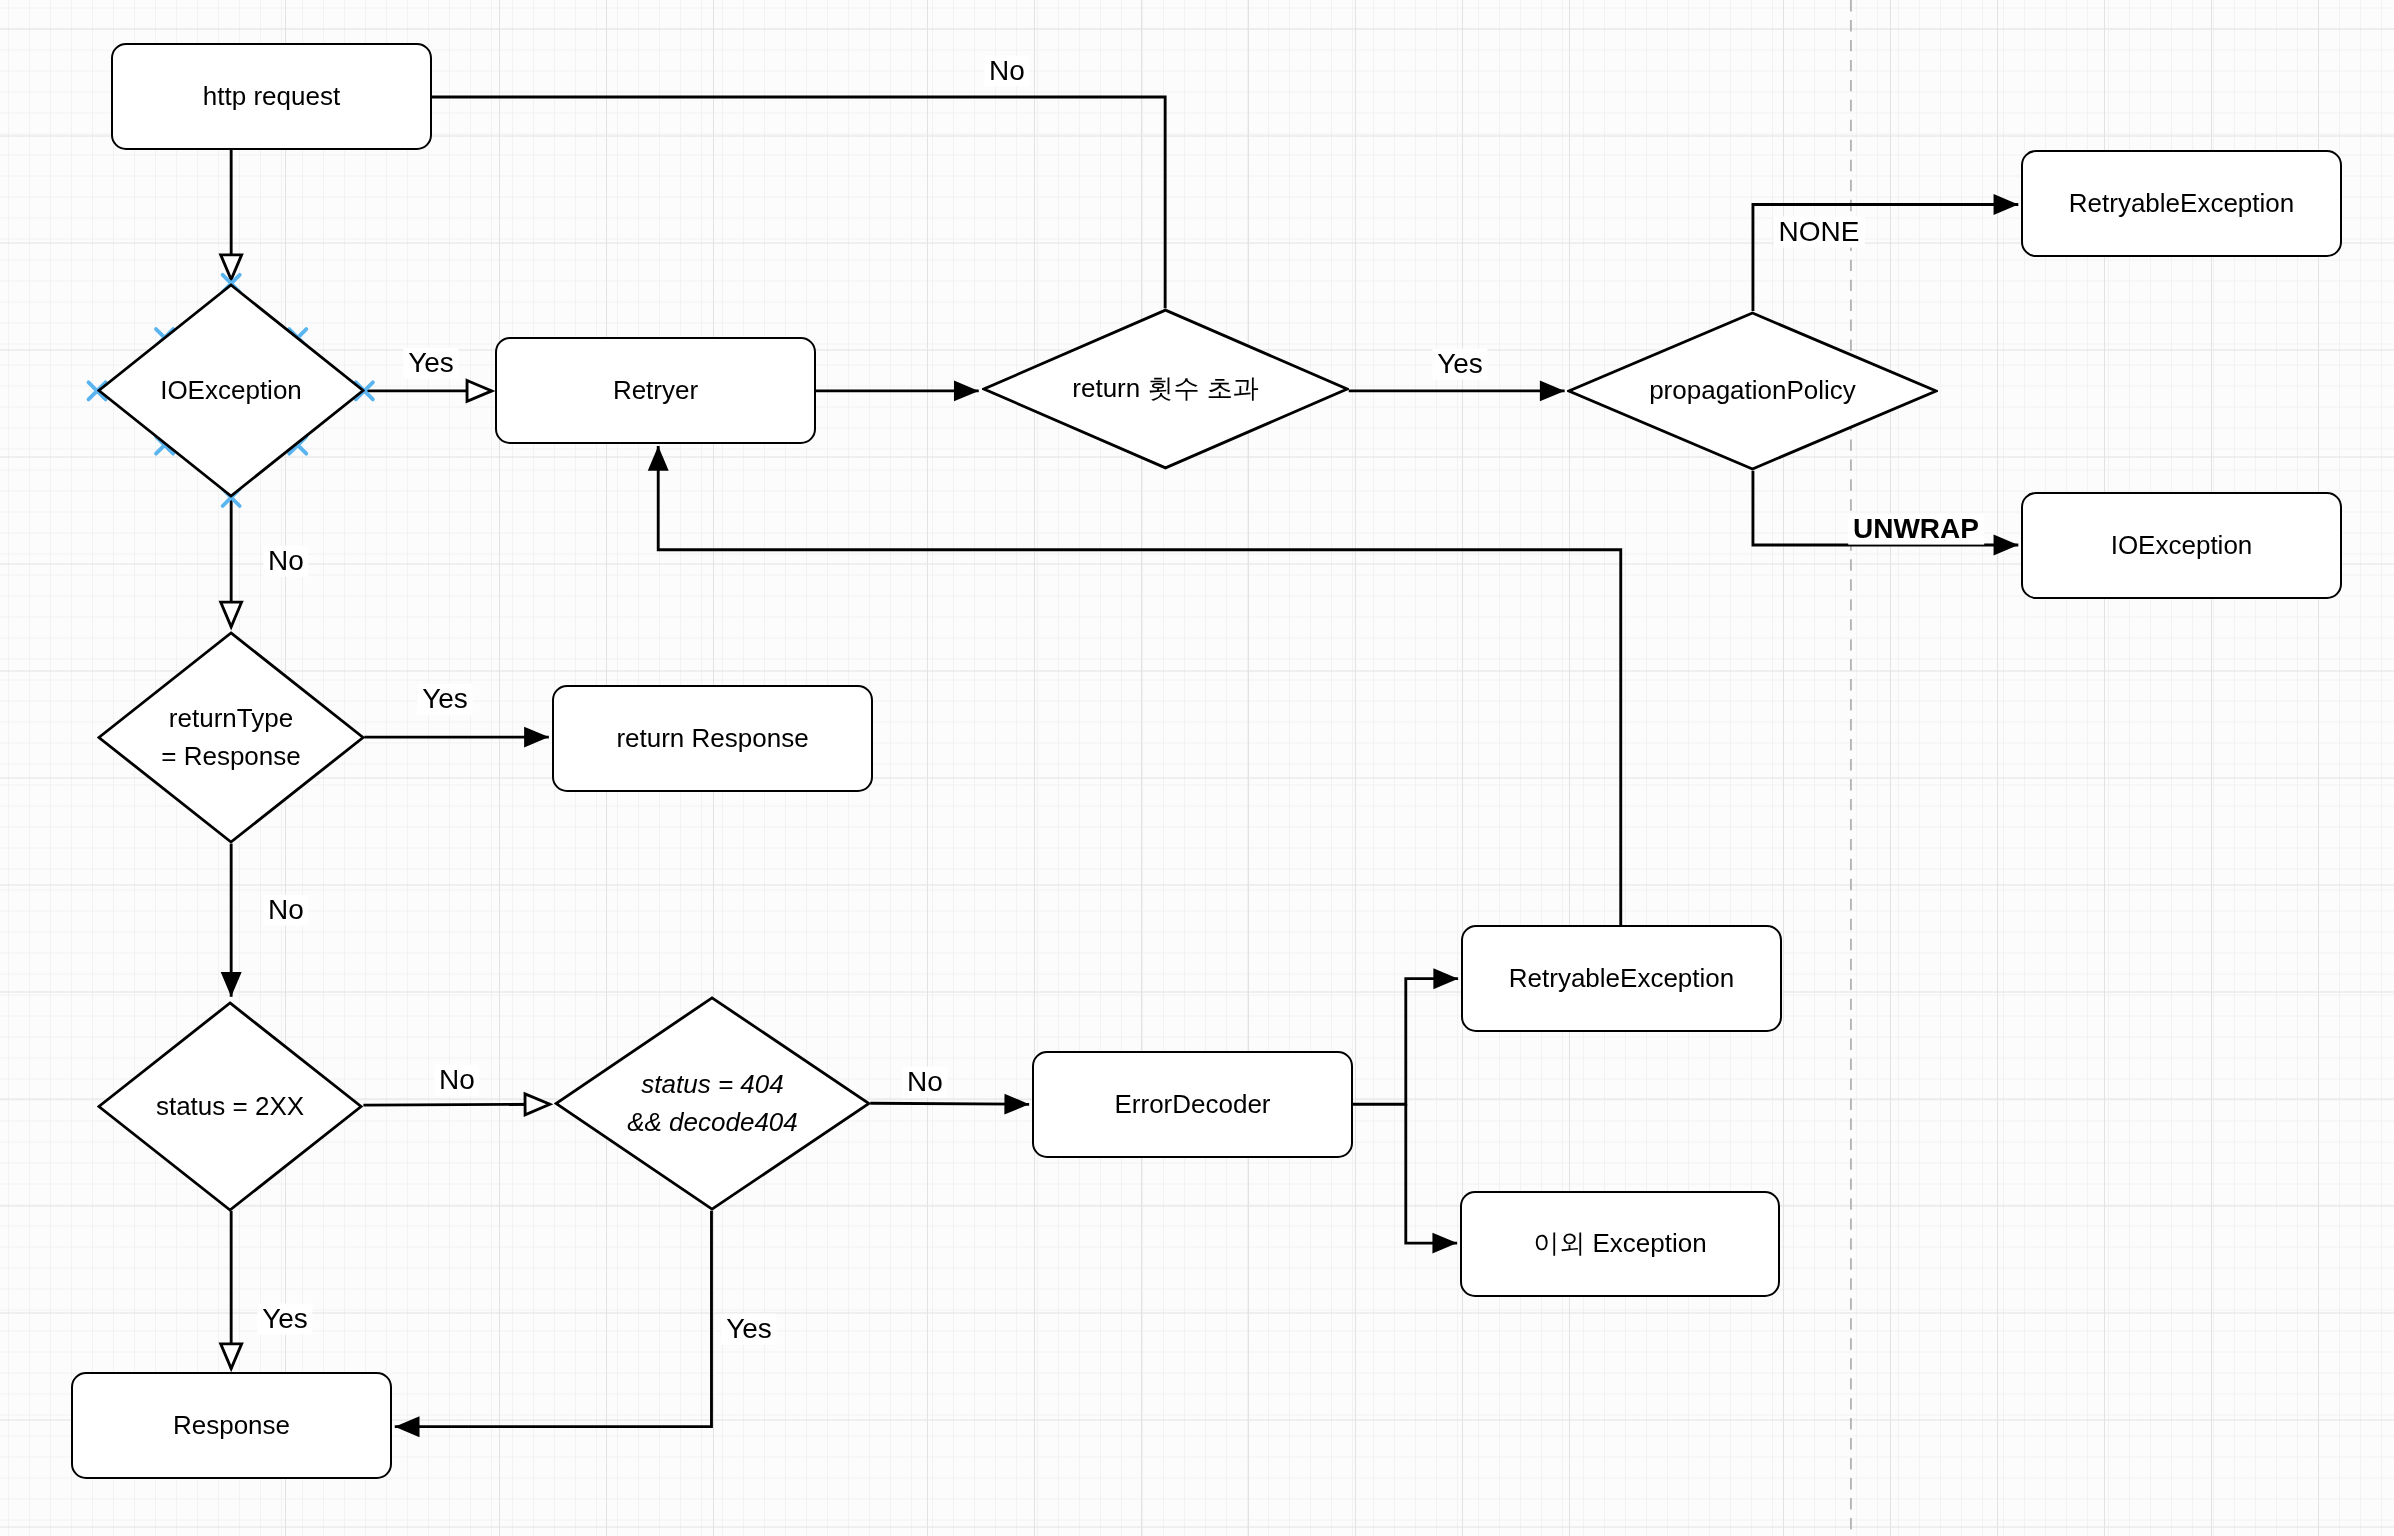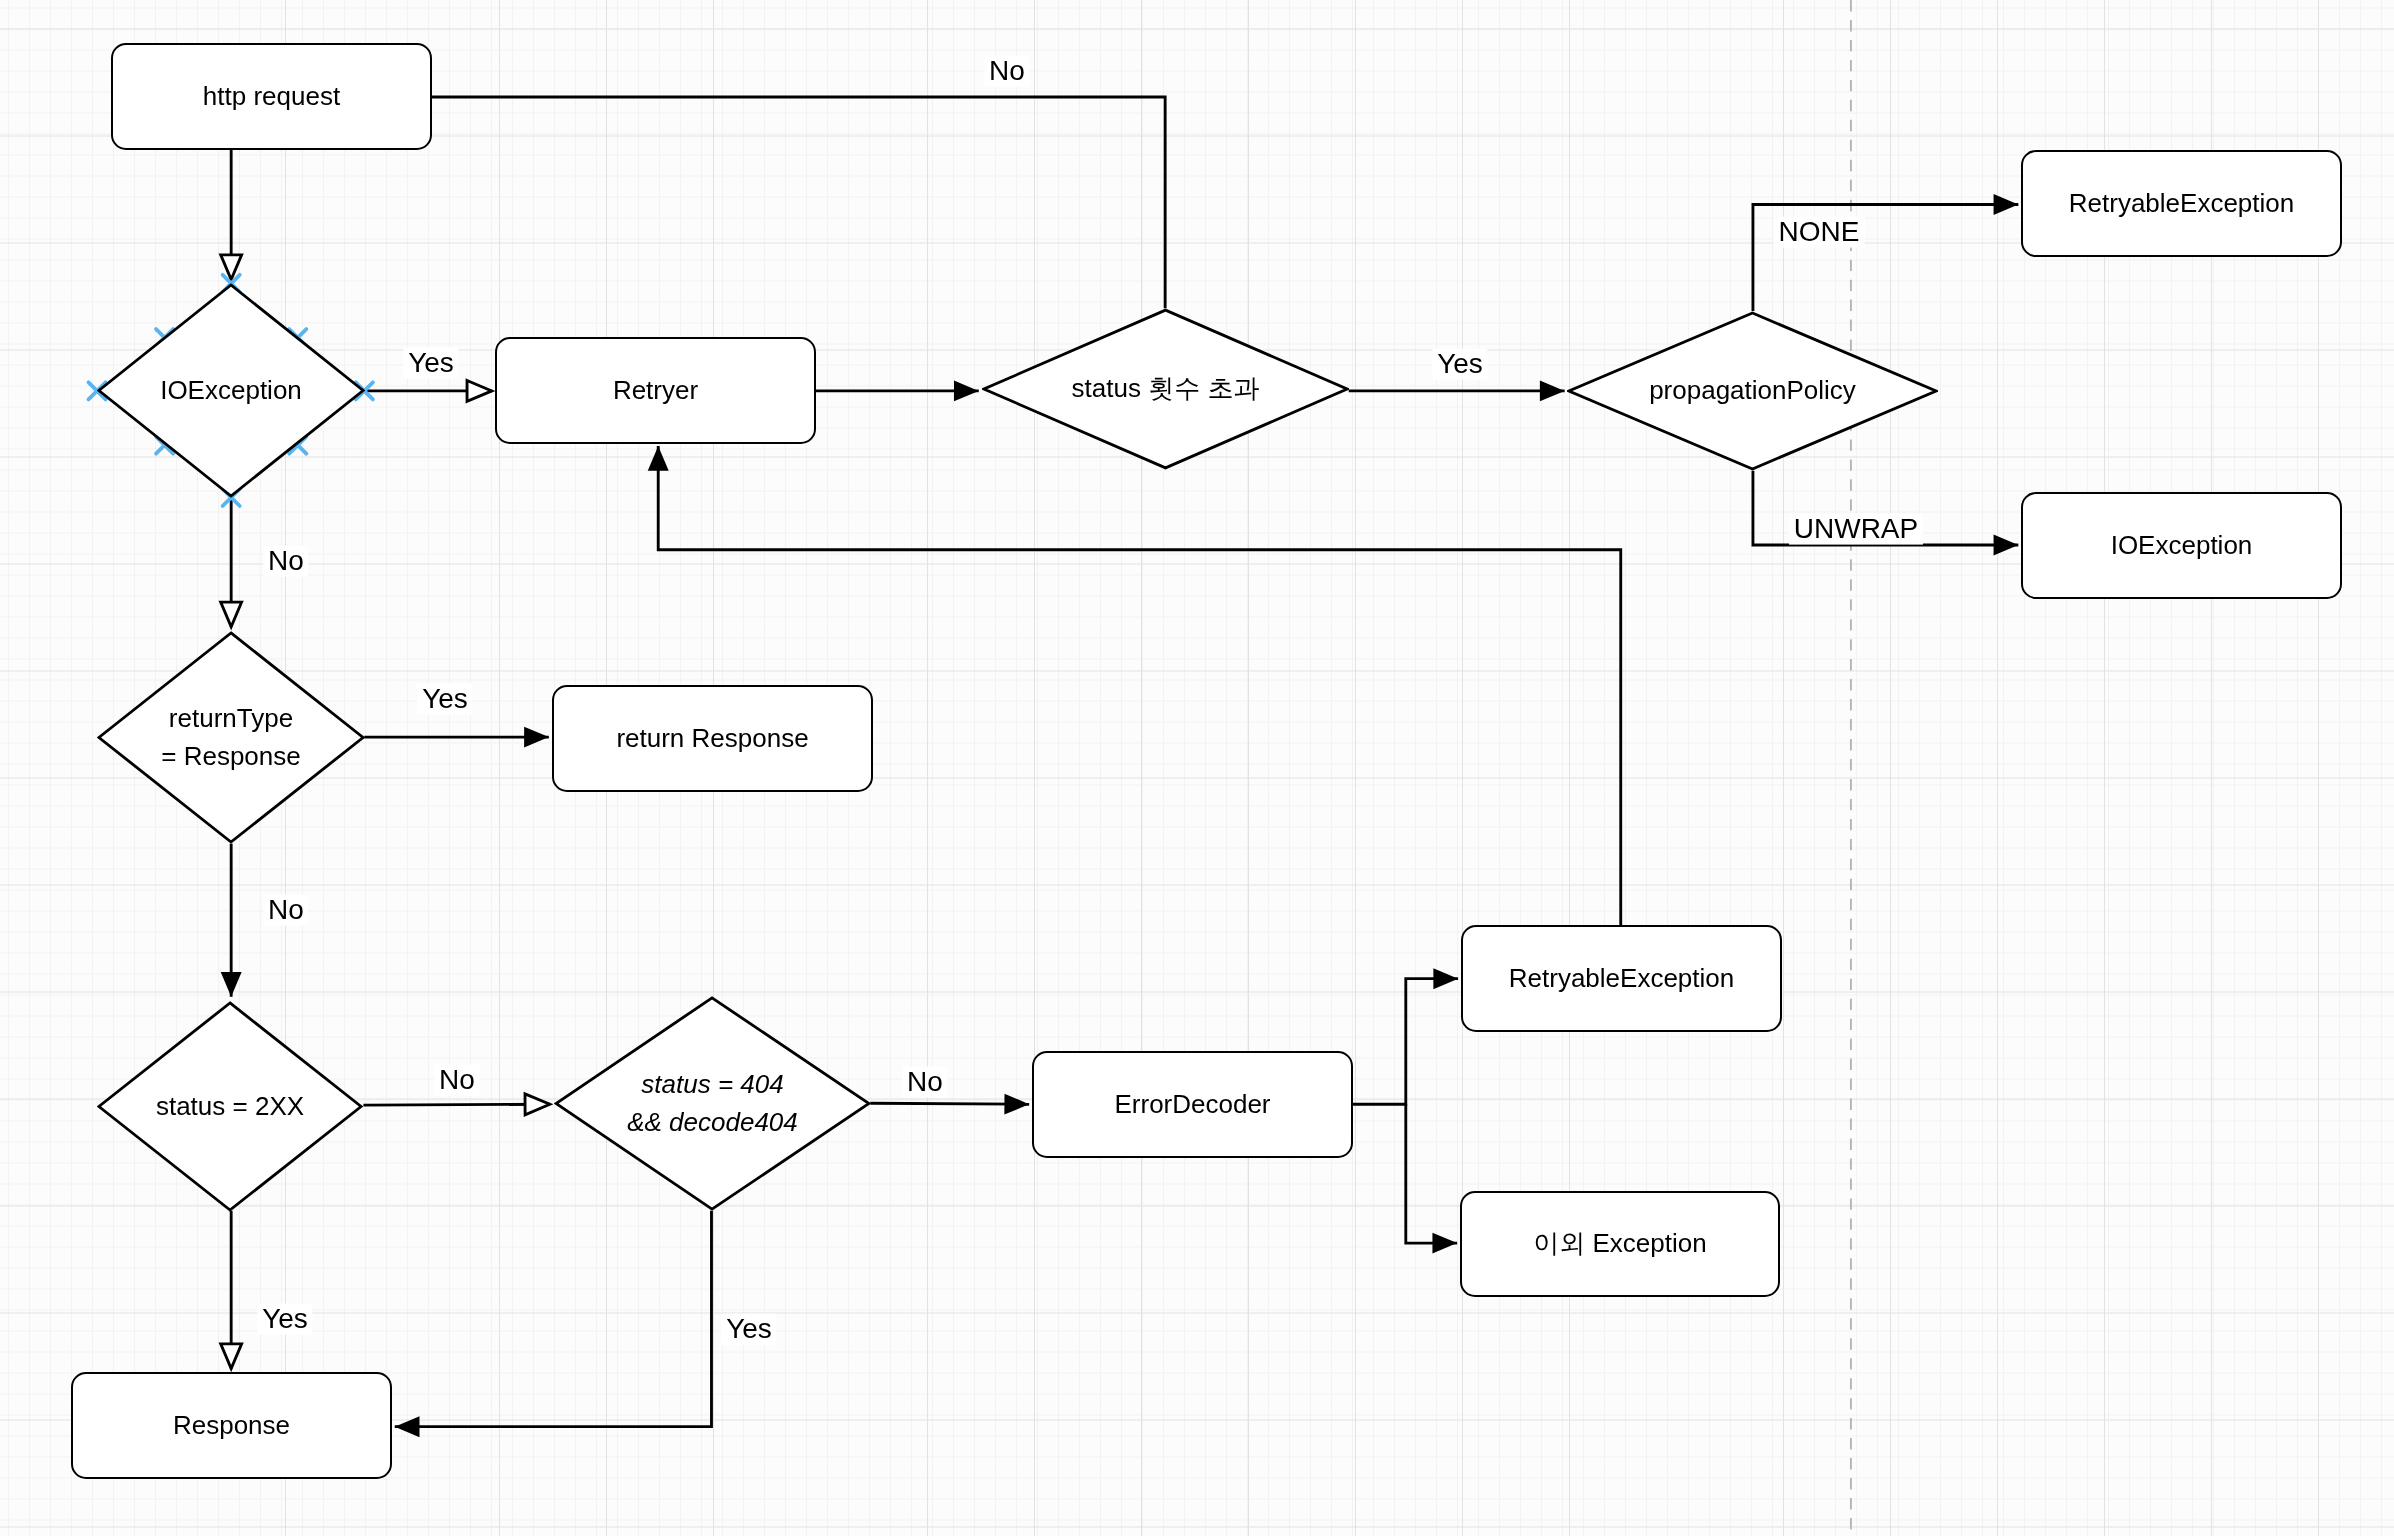--- a/index.html
+++ b/index.html
@@ -125,21 +125,21 @@
     <svg width="268" height="215" viewBox="0 0 282 226">
       <polygon points="141,2 280,113 141,224 2,113" fill="#fff" stroke="#000" stroke-width="3"></polygon>
     </svg>
     <span class="dlabel">IOException</span>
   </div>
 
   <div class="diamond" style="left:982px;top:308px;width:367px;height:162px;">
     <svg width="367" height="162" viewBox="0 0 386 170">
       <polygon points="193,2 384,85 193,168 2,85" fill="#fff" stroke="#000" stroke-width="3"></polygon>
     </svg>
-    <span class="dlabel">status 횟수 초과</span>
+    <span class="dlabel">return 횟수 초과</span>
   </div>
 
   <div class="diamond" style="left:1567px;top:311px;width:371px;height:160px;">
     <svg width="371" height="160" viewBox="0 0 390 168">
       <polygon points="195,2 388,84 195,166 2,84" fill="#fff" stroke="#000" stroke-width="3"></polygon>
     </svg>
     <span class="dlabel">propagationPolicy</span>
   </div>
 
   <div class="diamond" style="left:97px;top:631px;width:268px;height:213px;">
@@ -163,21 +163,21 @@
     </svg>
     <span class="dlabel">status = 404
 &amp;&amp; decode404</span>
   </div>
 
   <span class="elabel" style="left:431px;top:363px;">Yes</span>
   <span class="elabel" style="left:286px;top:561px;">No</span>
   <span class="elabel" style="left:1007px;top:71px;">No</span>
   <span class="elabel" style="left:1460px;top:364px;">Yes</span>
   <span class="elabel" style="left:1819px;top:232px;">NONE</span>
-  <span class="elabel" style="left:1856px;top:529px;">UNWRAP</span>
+  <span class="elabel" style="left:1916px;top:529px;font-weight:bold;">UNWRAP</span>
   <span class="elabel" style="left:445px;top:699px;">Yes</span>
   <span class="elabel" style="left:286px;top:910px;">No</span>
   <span class="elabel" style="left:457px;top:1080px;">No</span>
   <span class="elabel" style="left:285px;top:1319px;">Yes</span>
   <span class="elabel" style="left:925px;top:1082px;">No</span>
   <span class="elabel" style="left:749px;top:1329px;">Yes</span>
 
 </div>
 
 

